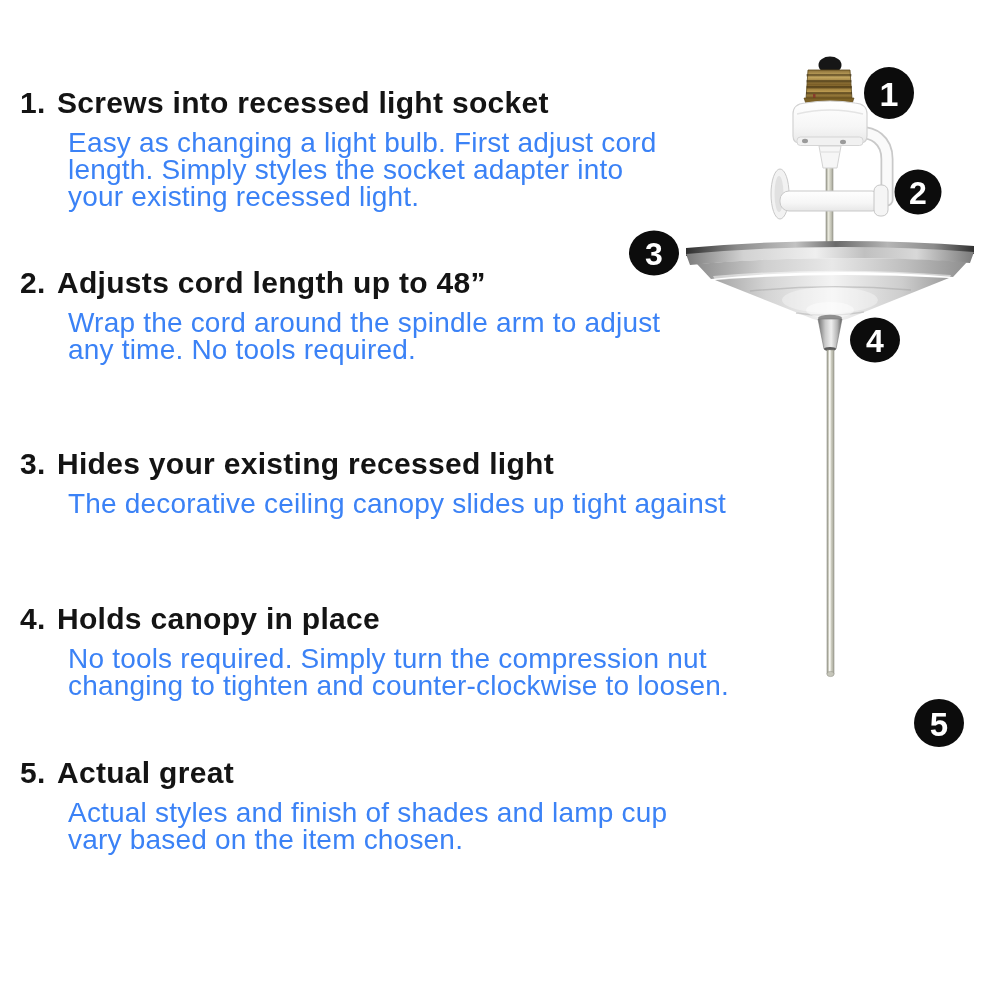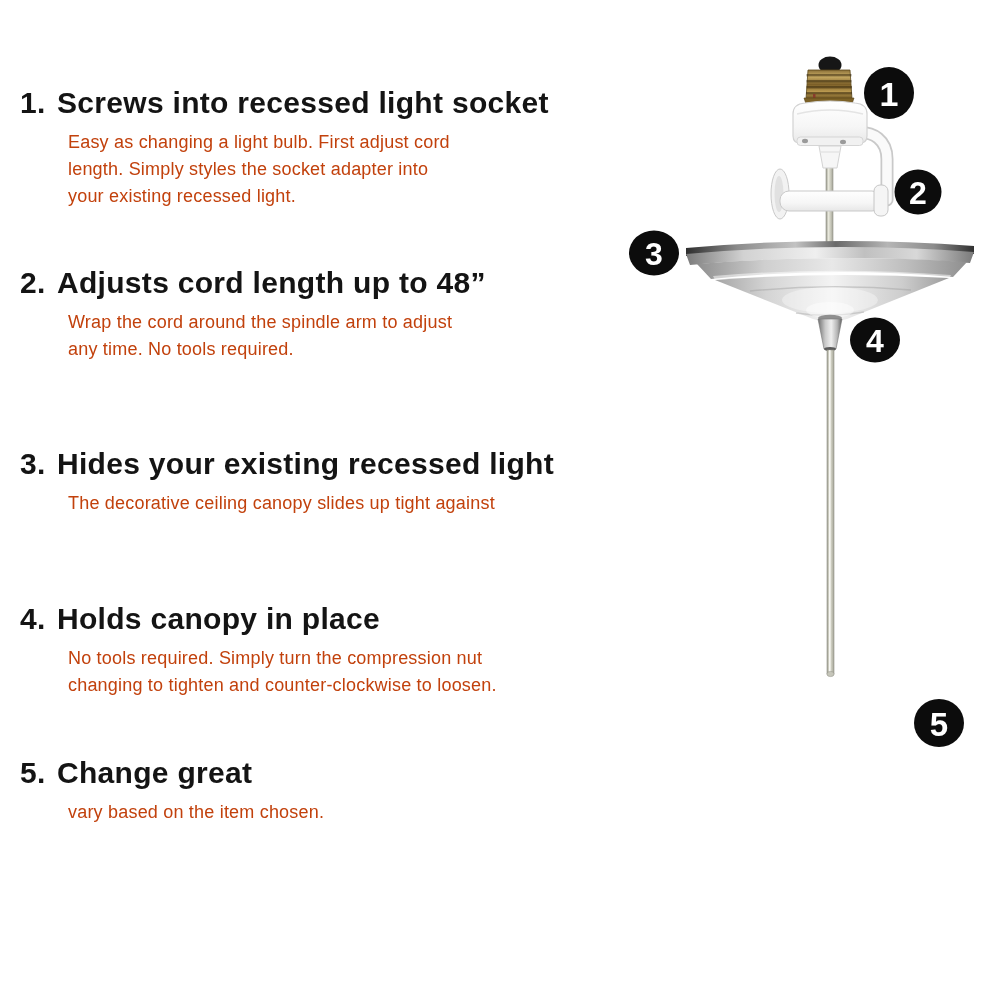--- a/index.html
+++ b/index.html
@@ -8,22 +8,22 @@
     font-family:"Liberation Sans",sans-serif;overflow:hidden;
   }
   .step{position:absolute;left:20px;}
   .step-title{
     display:flex;align-items:baseline;
     font-weight:bold;font-size:30px;line-height:38px;
     color:#141414;letter-spacing:.3px;white-space:nowrap;
   }
   .step-num{flex:0 0 37px;width:37px;}
   .step-body{
-    margin:7px 0 0 48px;font-size:18px;line-height:27px;
-    color:#c2410c;letter-spacing:.2px;
+    margin:7px 0 0 48px;font-size:28px;line-height:27px;
+    color:#3b82f6;letter-spacing:.2px;
   }
   .body-line{white-space:nowrap;}
   .product{position:absolute;left:600px;top:0;}
   .callout-num{
     font-family:"Liberation Sans",sans-serif;font-weight:bold;
   }
 </style>
 </head>
 <body>
 
@@ -69,23 +69,24 @@
     </div>
     <div class="step-body">
       <div class="body-line">No tools required. Simply turn the compression nut</div>
       <div class="body-line">changing to tighten and counter-clockwise to loosen.</div>
     </div>
   </div>
 
   <div class="step" style="top:754px">
     <div class="step-title">
       <span class="step-num">5.</span>
-      <span>Change great</span>
-    </div>
-    <div class="step-body">
+      <span>Actual great</span>
+    </div>
+    <div class="step-body">
+      <div class="body-line">Actual styles and finish of shades and lamp cup</div>
       <div class="body-line">vary based on the item chosen.</div>
     </div>
   </div>
 
   <svg class="product" width="400" height="1000" viewBox="0 0 400 1000" xmlns="http://www.w3.org/2000/svg">
     <defs>
       <linearGradient id="brassV" x1="0" y1="0" x2="0" y2="1">
         <stop offset="0" stop-color="#8a6f38"></stop>
         <stop offset="0.22" stop-color="#cbae66"></stop>
         <stop offset="0.5" stop-color="#7c5f28"></stop>

